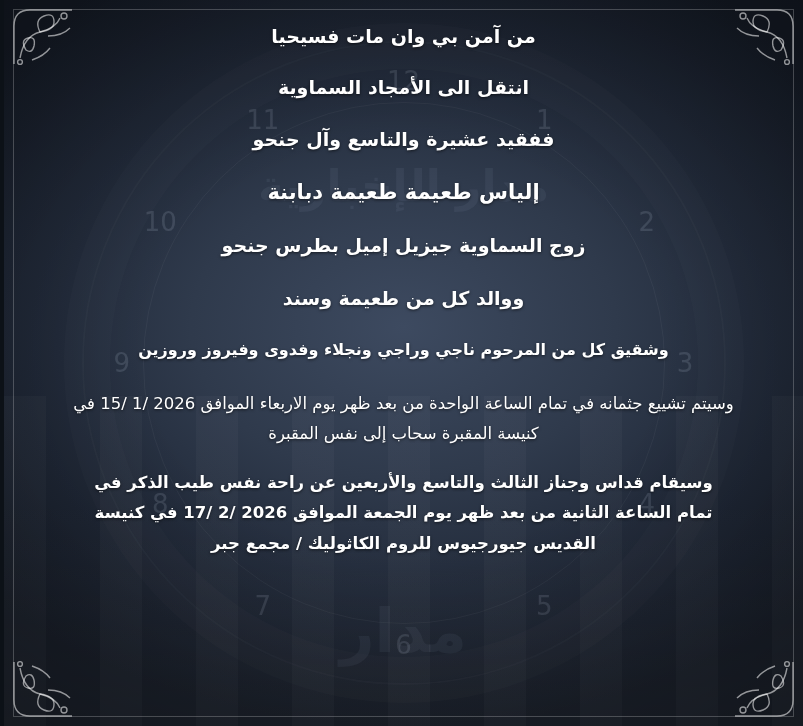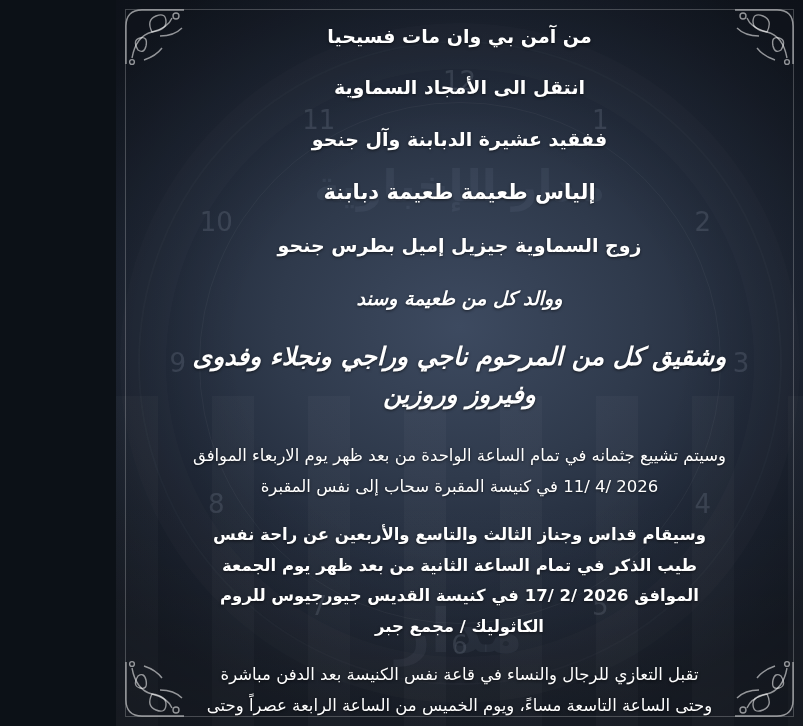--- a/index.html
+++ b/index.html
@@ -2,21 +2,21 @@
 <html lang="ar" dir="rtl"><head>
 <meta charset="utf-8">
 <style>
   html, body {
     margin: 0;
     padding: 0;
     background: #0c1117;
   }
   #page {
     position: relative;
-    width: 687px;
+    width: 799px;
     height: 726px;
     overflow: hidden;
     background:
       radial-gradient(ellipse 70% 55% at 50% 45%, #3d4a60 0%, #2f3a4c 38%, #232c3c 62%, #1a212e 85%, #151b26 100%);
     font-family: "DejaVu Sans", "Liberation Sans", sans-serif;
     color: #ffffff;
   }
   
   .bg-clock {
     position: absolute;
@@ -111,22 +111,22 @@
   .line {
     margin: 0 0 10px 0;
     text-shadow: 0 1px 3px rgba(0,0,0,.6);
   }
   .l-1  { font-size: 19px; font-weight: bold; margin-bottom: 22px; }
   .l-2  { font-size: 19px; font-weight: bold; margin-bottom: 22px; margin-top: 16px; }
   .l-3  { font-size: 19px; font-weight: bold; margin-bottom: 22px; }
   .l-4  { font-size: 21px; font-weight: bold; margin-bottom: 22px; }
   .l-5  { font-size: 17px; font-weight: bold; margin-bottom: 24px; }
   .l-6  { font-size: 19px; font-weight: bold; margin-bottom: 24px; }
-  .l-7  { font-size: 19px; font-weight: bold; margin-bottom: 24px; font-style: italic; }
-  .l-8  { font-size: 25px; font-weight: bold; margin-bottom: 26px; font-style: italic; }
+  .l-7  { font-size: 19px; font-weight: bold; margin-bottom: 24px; }
+  .l-8  { font-size: 16px; font-weight: bold; margin-bottom: 26px; }
   .para {
     font-size: 16.5px;
     line-height: 1.85;
     margin: 0 0 18px 0;
     text-shadow: 0 1px 3px rgba(0,0,0,.6);
   }
   .para.p-funeral { padding: 0 6px; }
   .para.p-mass { font-weight: bold; padding: 0 18px; }
   .para.p-condolence { padding: 0 30px; }
 </style>
@@ -201,25 +201,24 @@
       <circle cx="54" cy="10" r="3"></circle>
       <circle cx="10" cy="56" r="2.4"></circle>
       <path d="M38 30 Q52 30 60 22"></path>
       <path d="M22 54 Q34 50 40 42"></path>
     </svg>
   </div>
 
   <div class="content">
     <p class="line l-1">من آمن بي وان مات فسيحيا</p>
     <p class="line l-2">انتقل الى الأمجاد السماوية</p>
-    <p class="line l-3">ففقيد عشيرة الدبابنة وآل جنحو</p>
+    <p class="line l-3">ففقيد عشيرة والتاسع وآل جنحو</p>
     <p class="line l-4">إلياس طعيمة طعيمة دبابنة</p>
     <p class="line l-6">زوج السماوية جيزيل إميل بطرس جنحو</p>
     <p class="line l-7">ووالد كل من طعيمة وسند</p>
     <p class="line l-8">وشقيق كل من المرحوم ناجي وراجي ونجلاء وفدوى وفيروز وروزين</p>
 
-    <p class="para p-funeral">وسيتم تشييع جثمانه في تمام الساعة الواحدة من بعد ظهر يوم الاربعاء الموافق 2026 /4 /11 في كنيسة المقبرة سحاب إلى نفس المقبرة</p>
+    <p class="para p-funeral">وسيتم تشييع جثمانه في تمام الساعة الواحدة من بعد ظهر يوم الاربعاء الموافق 2026 /1 /15 في كنيسة المقبرة سحاب إلى نفس المقبرة</p>
     <p class="para p-mass">وسيقام قداس وجناز الثالث والتاسع والأربعين عن راحة نفس طيب الذكر في تمام الساعة الثانية من بعد ظهر يوم الجمعة الموافق 2026 /2 /17 في كنيسة القديس جيورجيوس للروم الكاثوليك / مجمع جبر</p>
-    <p class="para p-condolence">تقبل التعازي للرجال والنساء في قاعة نفس الكنيسة بعد الدفن مباشرة وحتى الساعة التاسعة مساءً، ويوم الخميس من الساعة الرابعة عصراً وحتى الساعة التاسعة مساءً، ويوم الجمعة بعد صلاة الجناز في باحة الكنيسة</p>
 
   </div>
 
 </div>
 
 </body></html>

